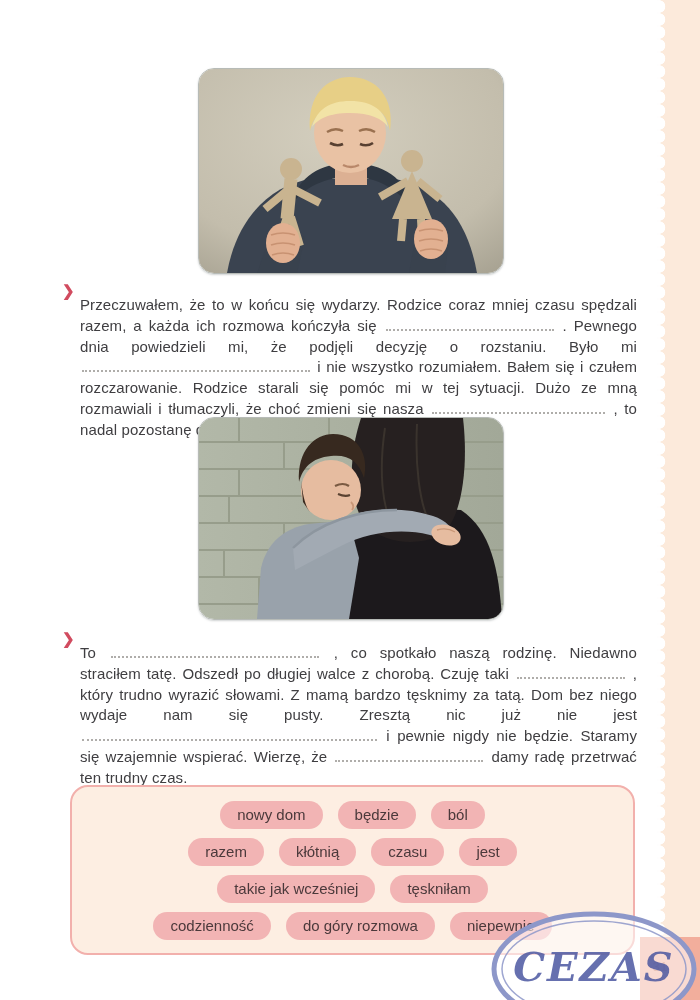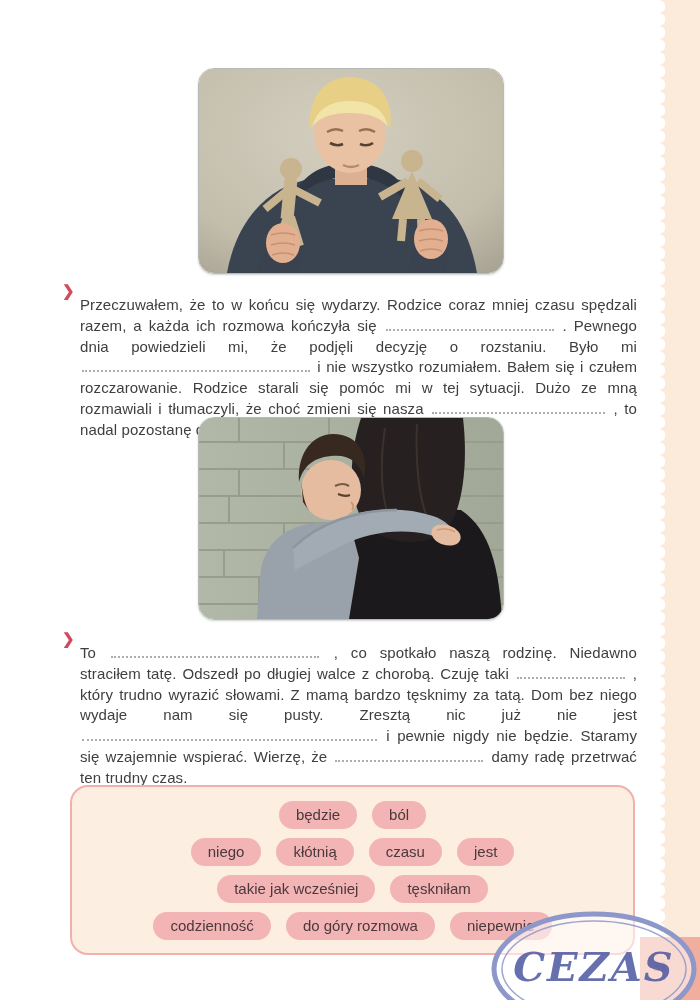--- a/index.html
+++ b/index.html
@@ -162,25 +162,26 @@
       <path d="M238,112 q10,-3 18,2" stroke="#c89778" stroke-width="1.4" fill="none"></path>
     </svg>
   </div>
 
   <span class="chevron chev-2">❯</span>
   <p class="para para-2"><span>To </span><span class="blank" style="width: 208px;"></span><span> , co spotkało naszą rodzinę. Niedawno straciłem tatę. Odszedł po długiej walce z chorobą. Czuję taki </span><span class="blank" style="width: 108px;"></span><span> , który trudno wyrazić słowami. Z mamą bardzo tęsknimy za tatą. Dom bez niego wydaje nam się pusty. Zresztą nic już nie jest </span><span class="blank" style="width: 295px;"></span><span> i pewnie nigdy nie będzie. Staramy się wzajemnie wspierać. Wierzę, że </span><span class="blank" style="width: 148px;"></span><span> damy radę przetrwać ten trudny czas.</span></p>
 
   <div class="wordbank">
     <div style="display:flex;flex-direction:column;row-gap:9px;">
         <div class="chip-row">
+          <span class="chip">nowy dom</span>
           <span class="chip">będzie</span>
           <span class="chip">ból</span>
         </div>
         <div class="chip-row">
-          <span class="chip">niego</span>
+          <span class="chip">razem</span>
           <span class="chip">kłótnią</span>
           <span class="chip">czasu</span>
           <span class="chip">jest</span>
         </div>
         <div class="chip-row">
           <span class="chip">takie jak wcześniej</span>
           <span class="chip">tęskniłam</span>
         </div>
         <div class="chip-row">
           <span class="chip">codzienność</span>

